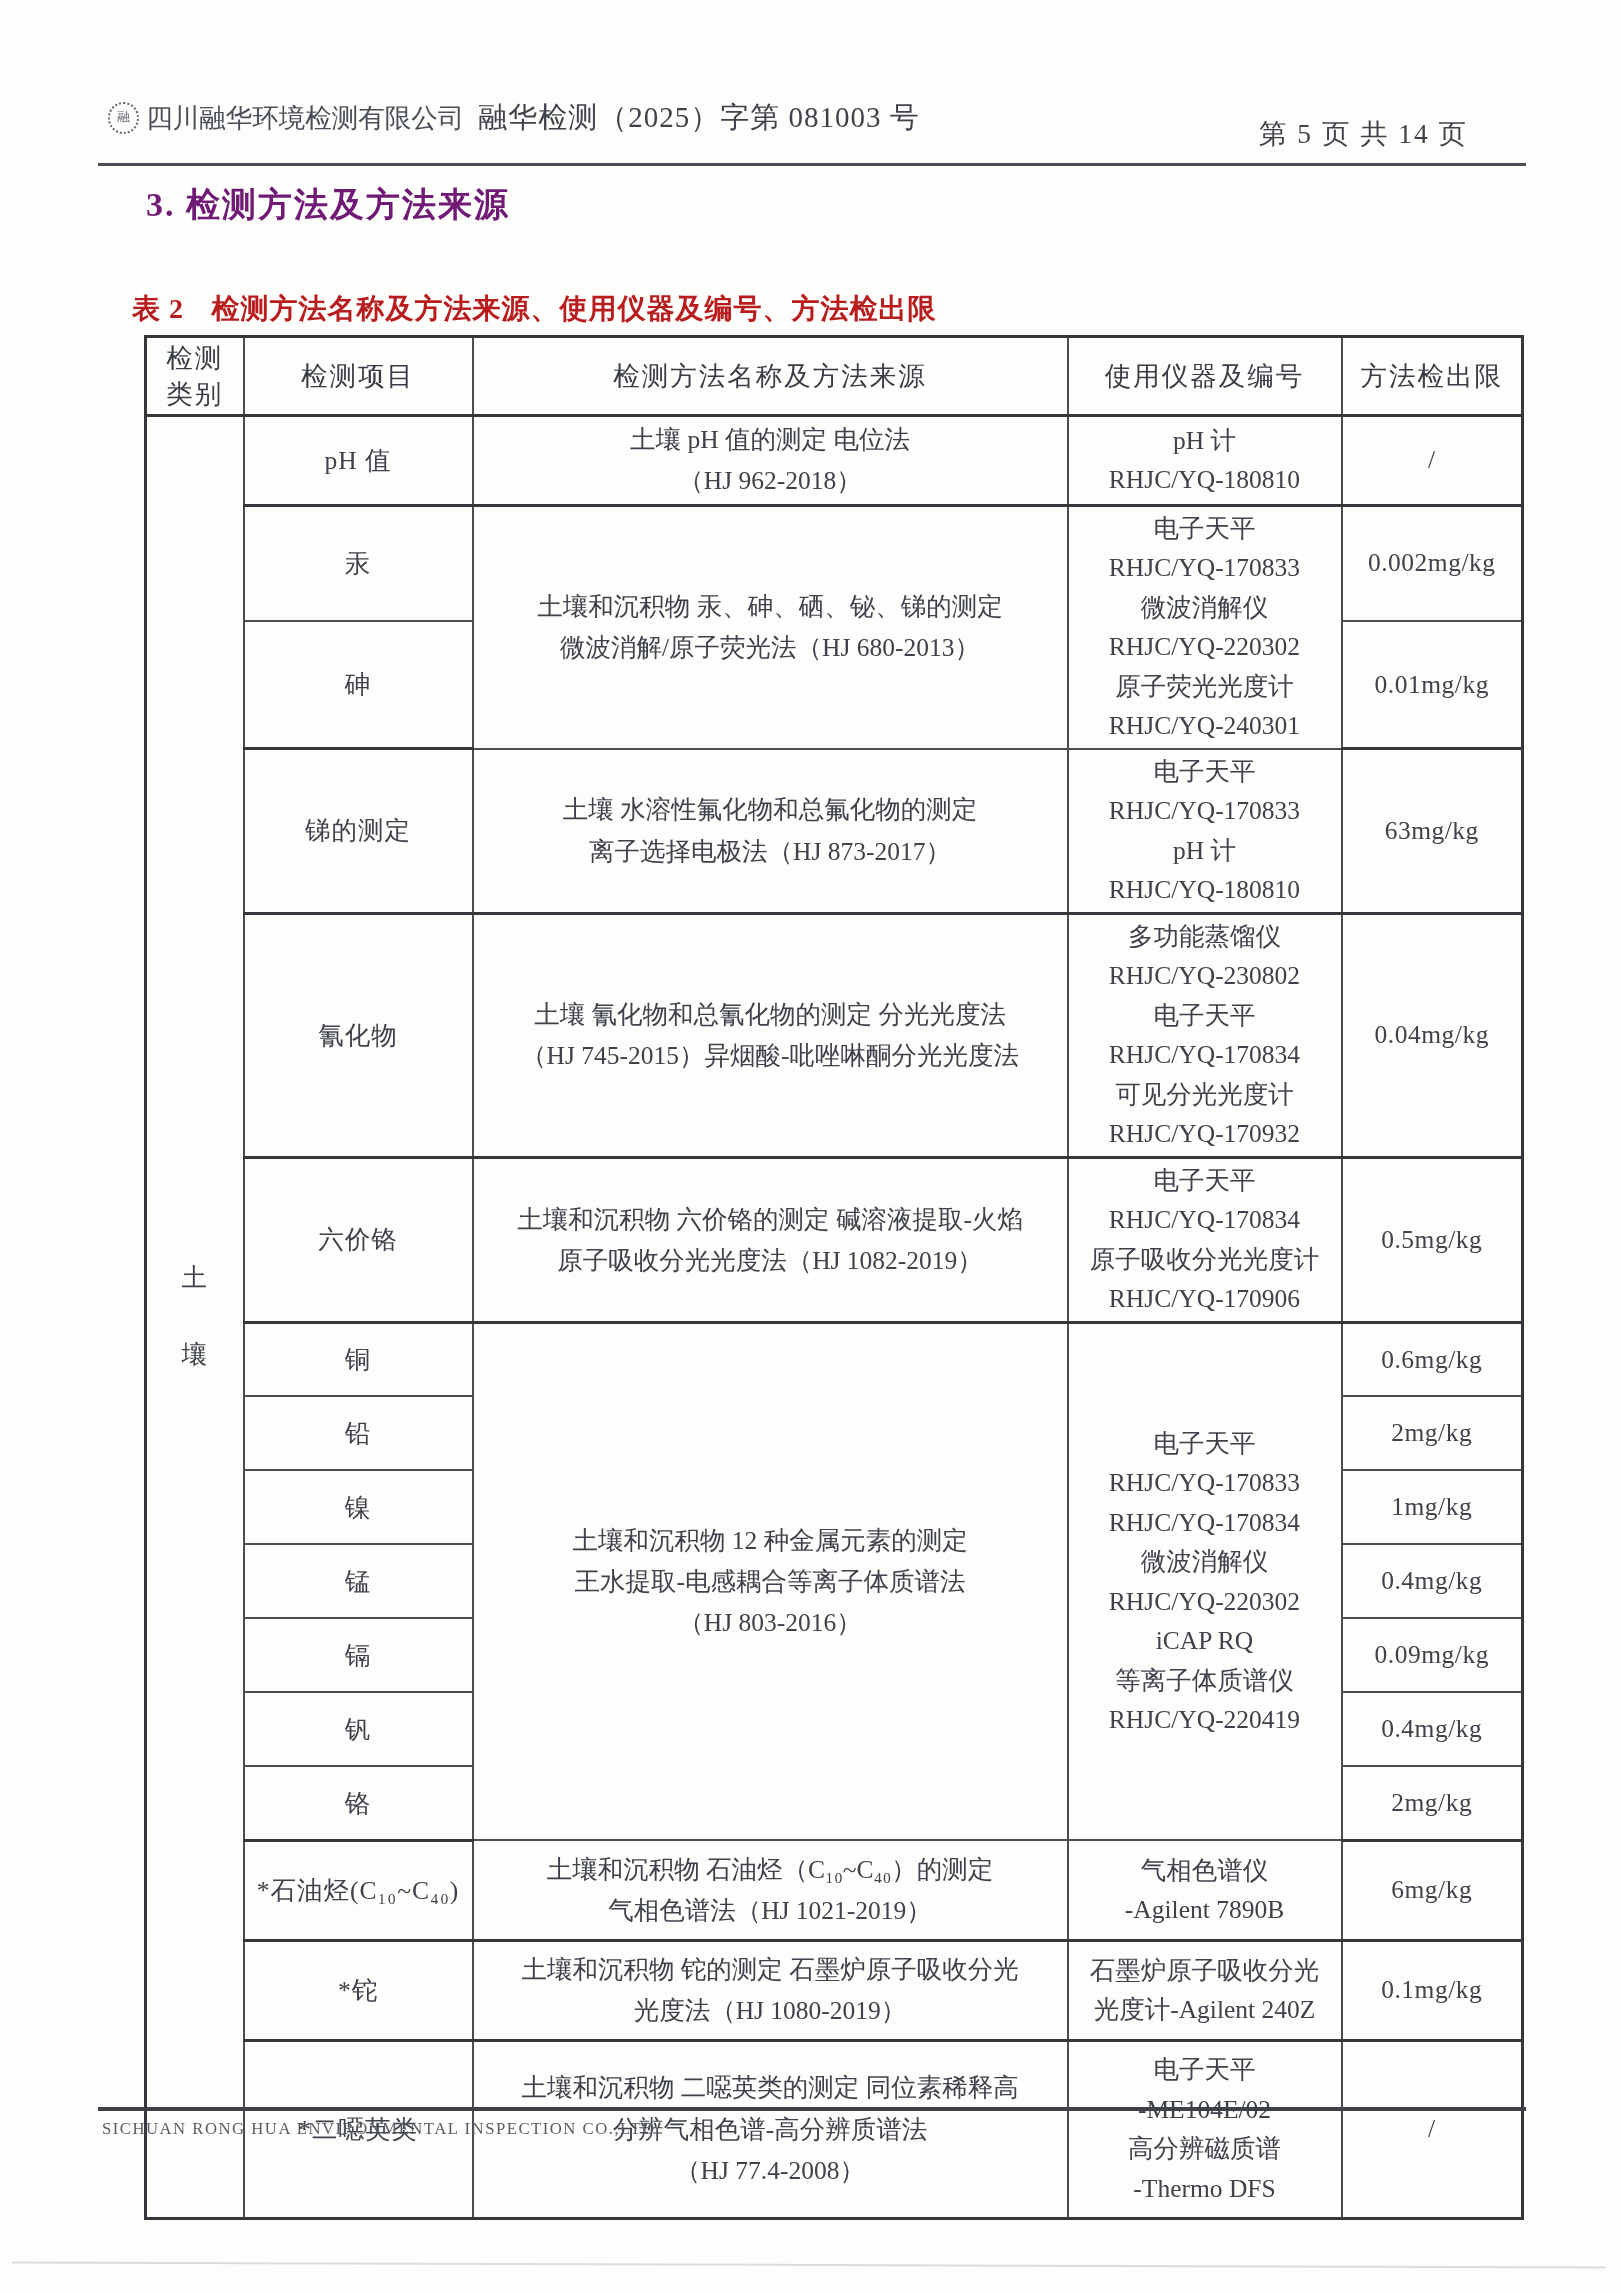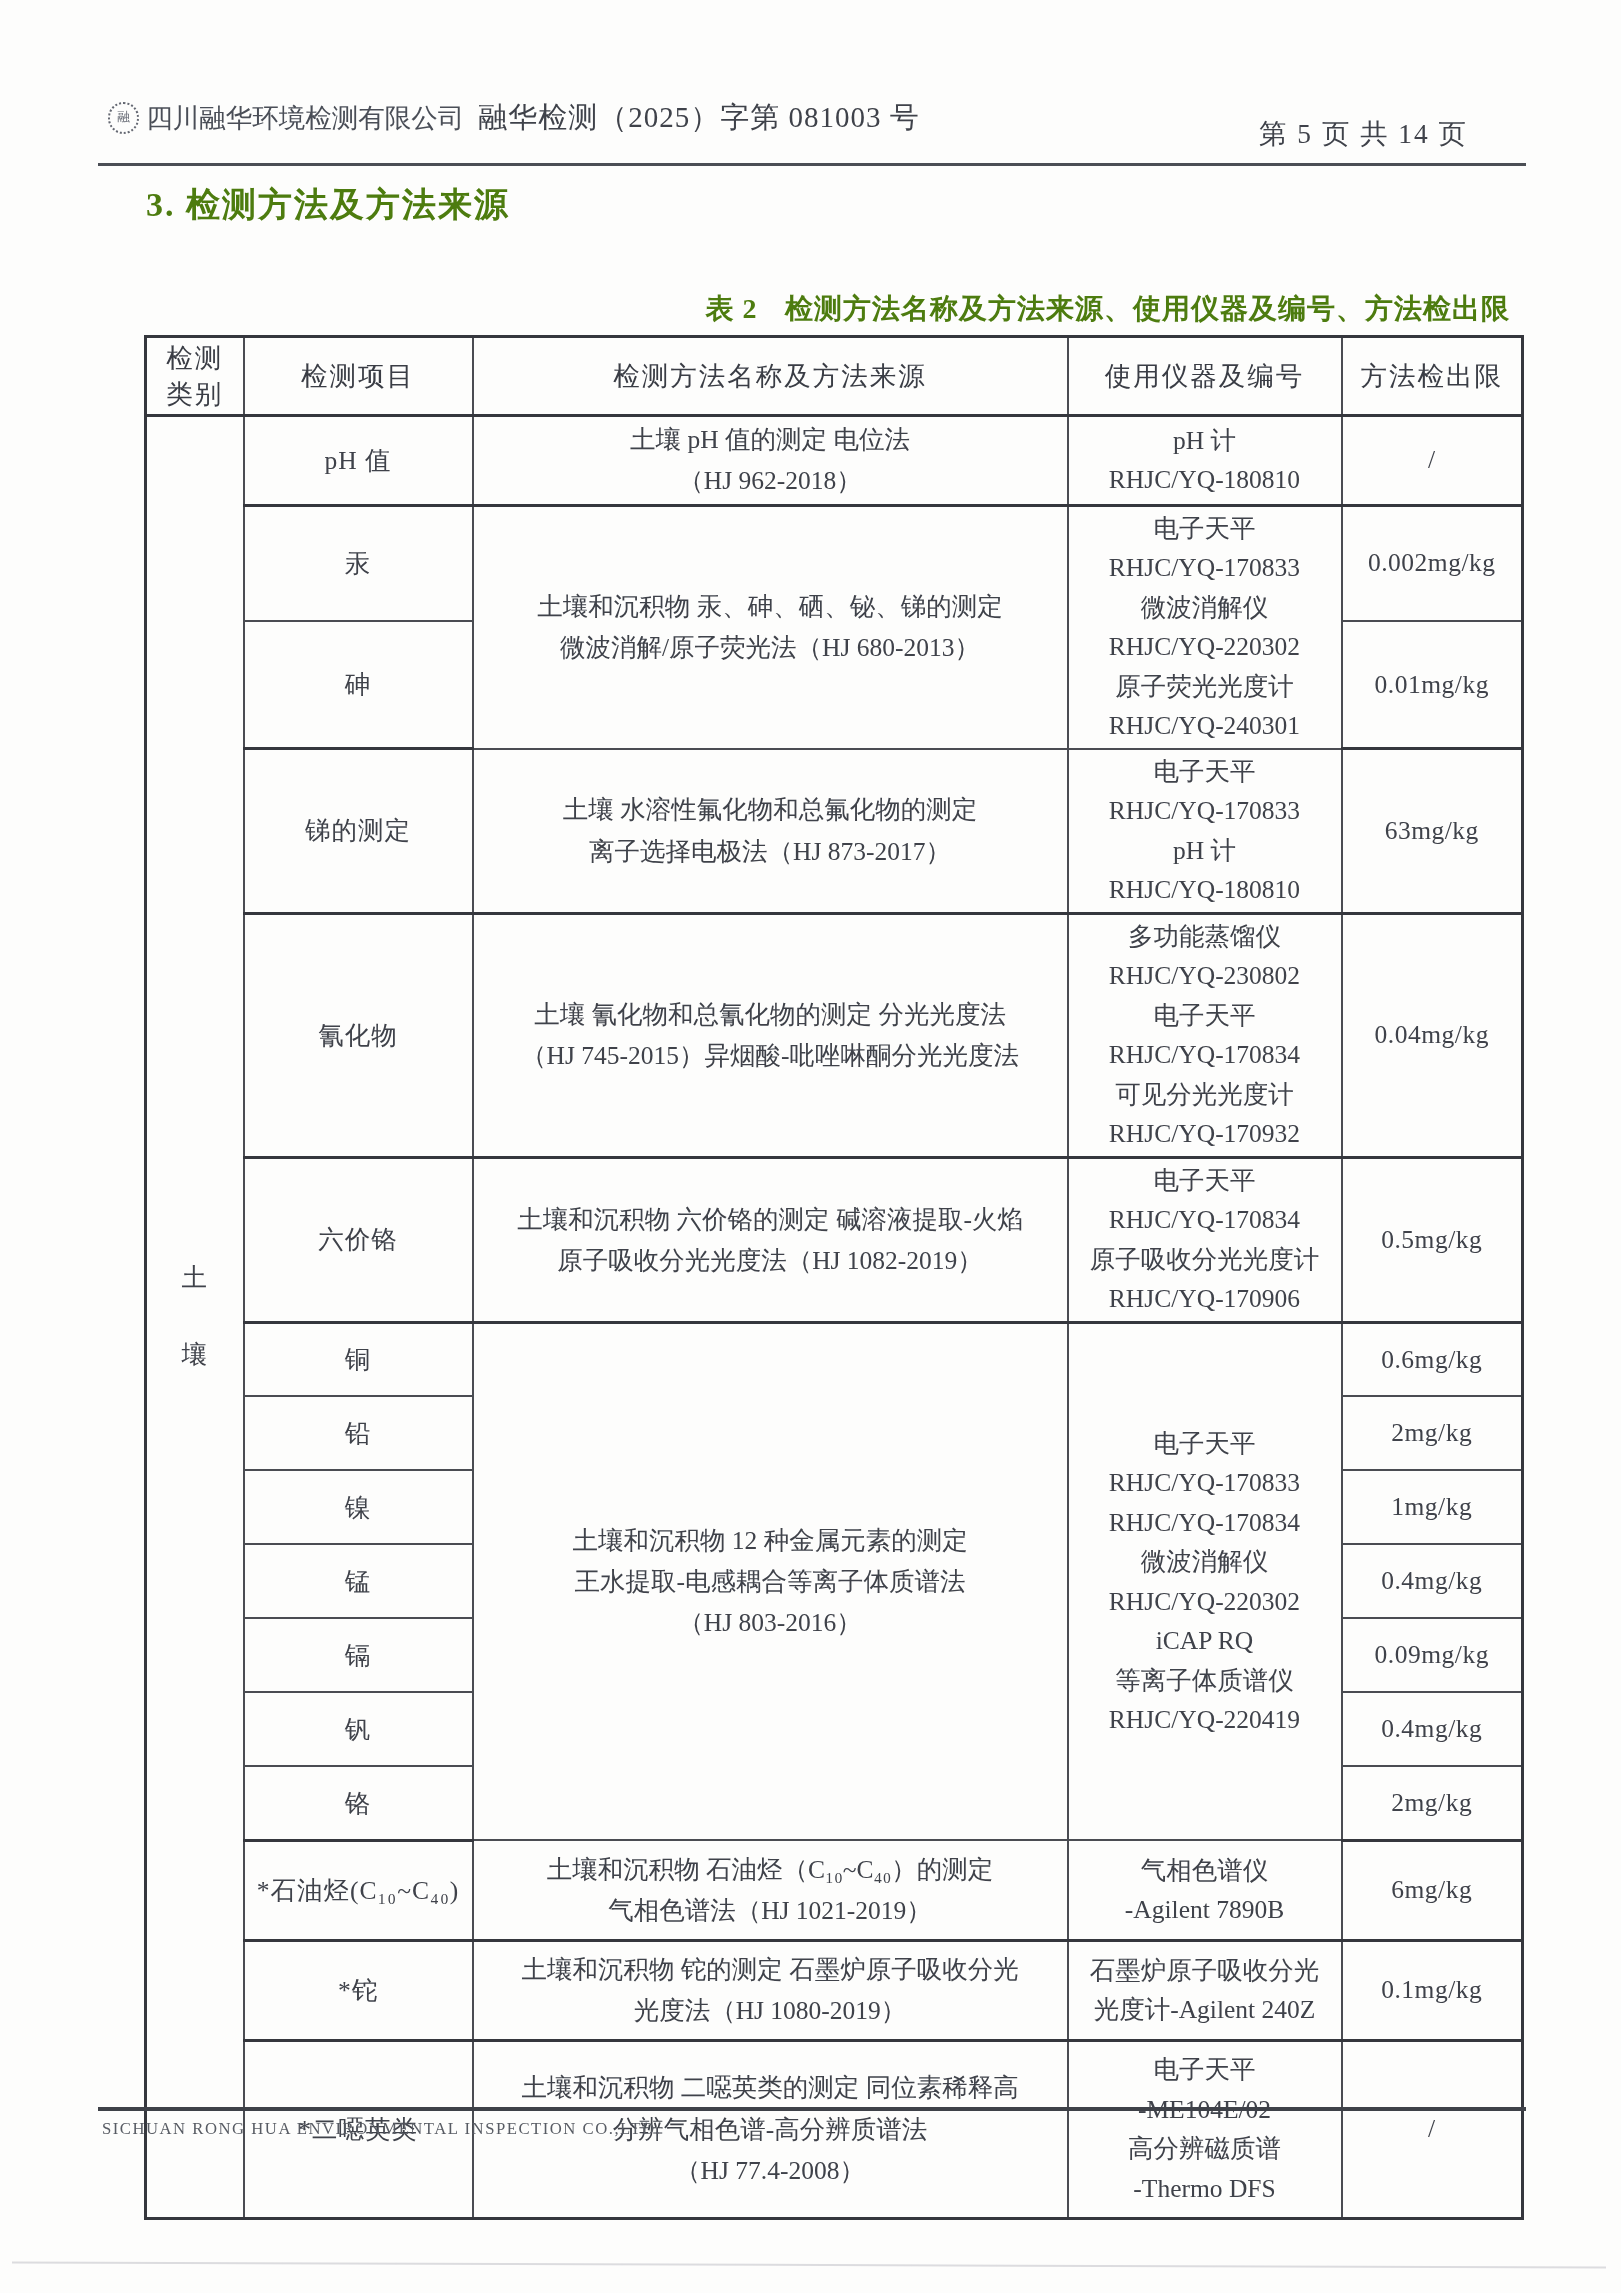--- a/index.html
+++ b/index.html
@@ -13,25 +13,25 @@
     overflow:hidden;
   }
   
   .hdr-left{position:absolute;left:108px;top:100px;font-size:26.5px;color:#4a4e57;display:flex;align-items:center;gap:6.9px;}
   .seal{display:inline-block;width:27.4px;height:27.4px;border:2px dotted #646872;border-radius:50%;
         font-size:12.7px;line-height:27.4px;text-align:center;color:#646872;letter-spacing:0;}
   .hdr-center{position:absolute;left:0;top:98px;width:1398px;text-align:center;font-size:29px;color:#3f424a;letter-spacing:1px;}
   .hdr-right{position:absolute;right:153px;top:100px;font-size:27.4px;color:#3f424a;letter-spacing:2px;margin-top:16px;}
   .hdr-rule{position:absolute;left:98px;top:163px;width:1428px;height:2.9px;background:#4b4e55;}
   
-  .heading{position:absolute;left:146px;top:182px;font-size:34px;font-weight:bold;color:#4d7c0f;letter-spacing:2px;text-align:center;}
+  .heading{position:absolute;left:146px;top:182px;font-size:34px;font-weight:bold;color:#701a75;letter-spacing:2px;text-align:center;}
   .intro{position:absolute;left:210px;top:251px;font-size:27.4px;color:#44474f;letter-spacing:1px;}
   .intro b{font-weight:bold;}
-  .caption{position:absolute;left:132px;top:290px;width:1378px;text-align:right;
-           font-size:28px;font-weight:bold;color:#4d7c0f;letter-spacing:1px;}
+  .caption{position:absolute;left:132px;top:290px;width:1378px;text-align:left;
+           font-size:28px;font-weight:bold;color:#b91c1c;letter-spacing:1px;}
   .caption .cap-label{margin-right:27.4px;}
   
   table.t{
     position:absolute;left:144px;top:335px;width:1378px;
     border-collapse:collapse;table-layout:fixed;
     border:3.9px solid #35373d;
   }
   .t th,.t td{
     border:2px solid #4a4c52;
     border-top-width:2.9px;border-bottom-width:2.9px;

